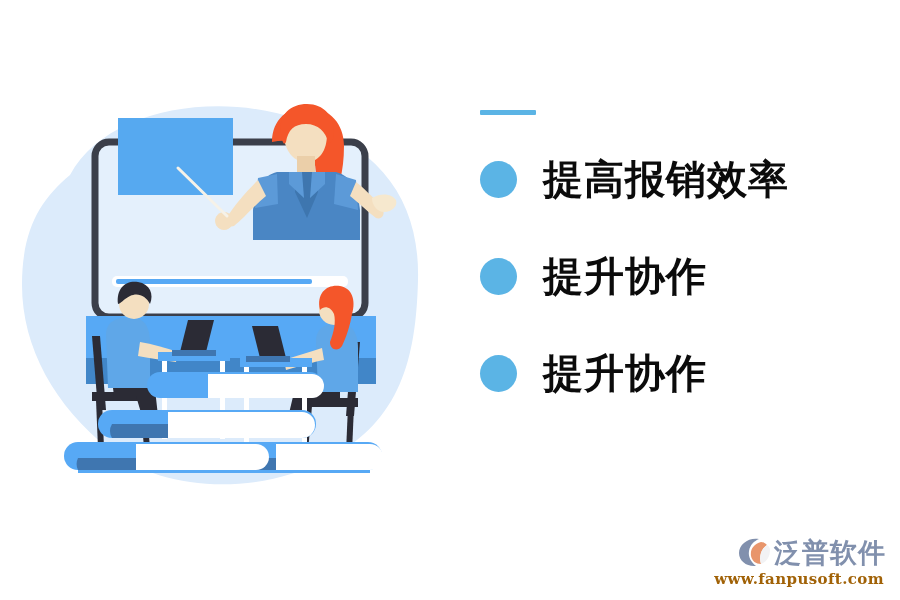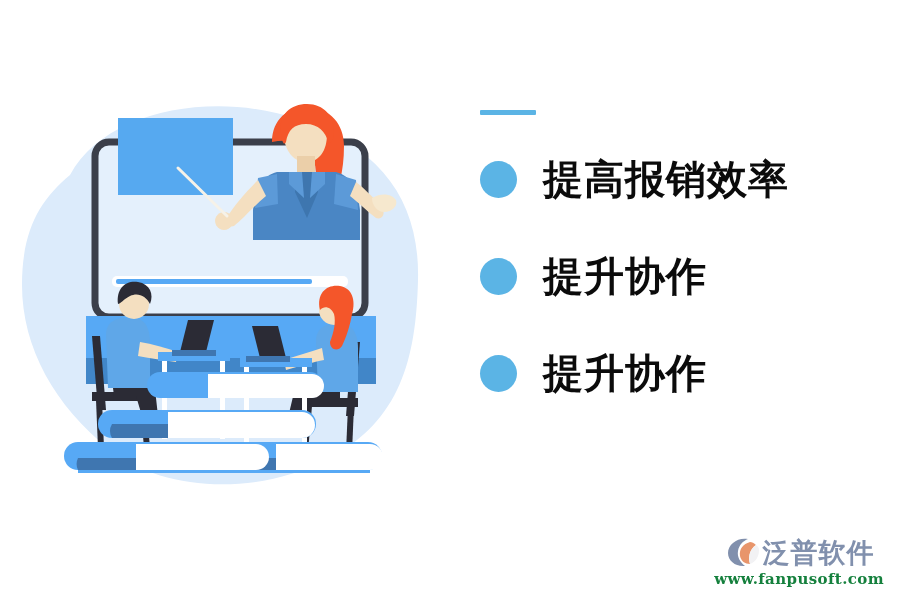--- a/index.html
+++ b/index.html
@@ -57,40 +57,40 @@
     line-height: 1;
     white-space: nowrap;
   }
 
   
   #logo {
     position: absolute;
     right: 14px; bottom: 12px;
     display: flex;
     flex-direction: column;
-    align-items: center;
+    align-items: flex-end;
   }
   #logo-top {
     display: flex;
     align-items: center;
   }
   #logo-mark { width: 34px; height: 32px; flex: 0 0 34px; }
   #logo-name {
     font-size: 27px;
     font-weight: bold;
     color: #8190AD;
     letter-spacing: 1px;
     margin-left: 3px;
     line-height: 1;
   }
   #logo-url {
     font-family: "DejaVu Serif", "Liberation Serif", serif;
     font-size: 15px;
     font-weight: bold;
-    color: #15803d;
+    color: #a16207;
     letter-spacing: 0.4px;
     margin-top: 2px;
     margin-right: 2px;
   }
 </style>
 </head>
 <body>
 
 <div id="page">
 

